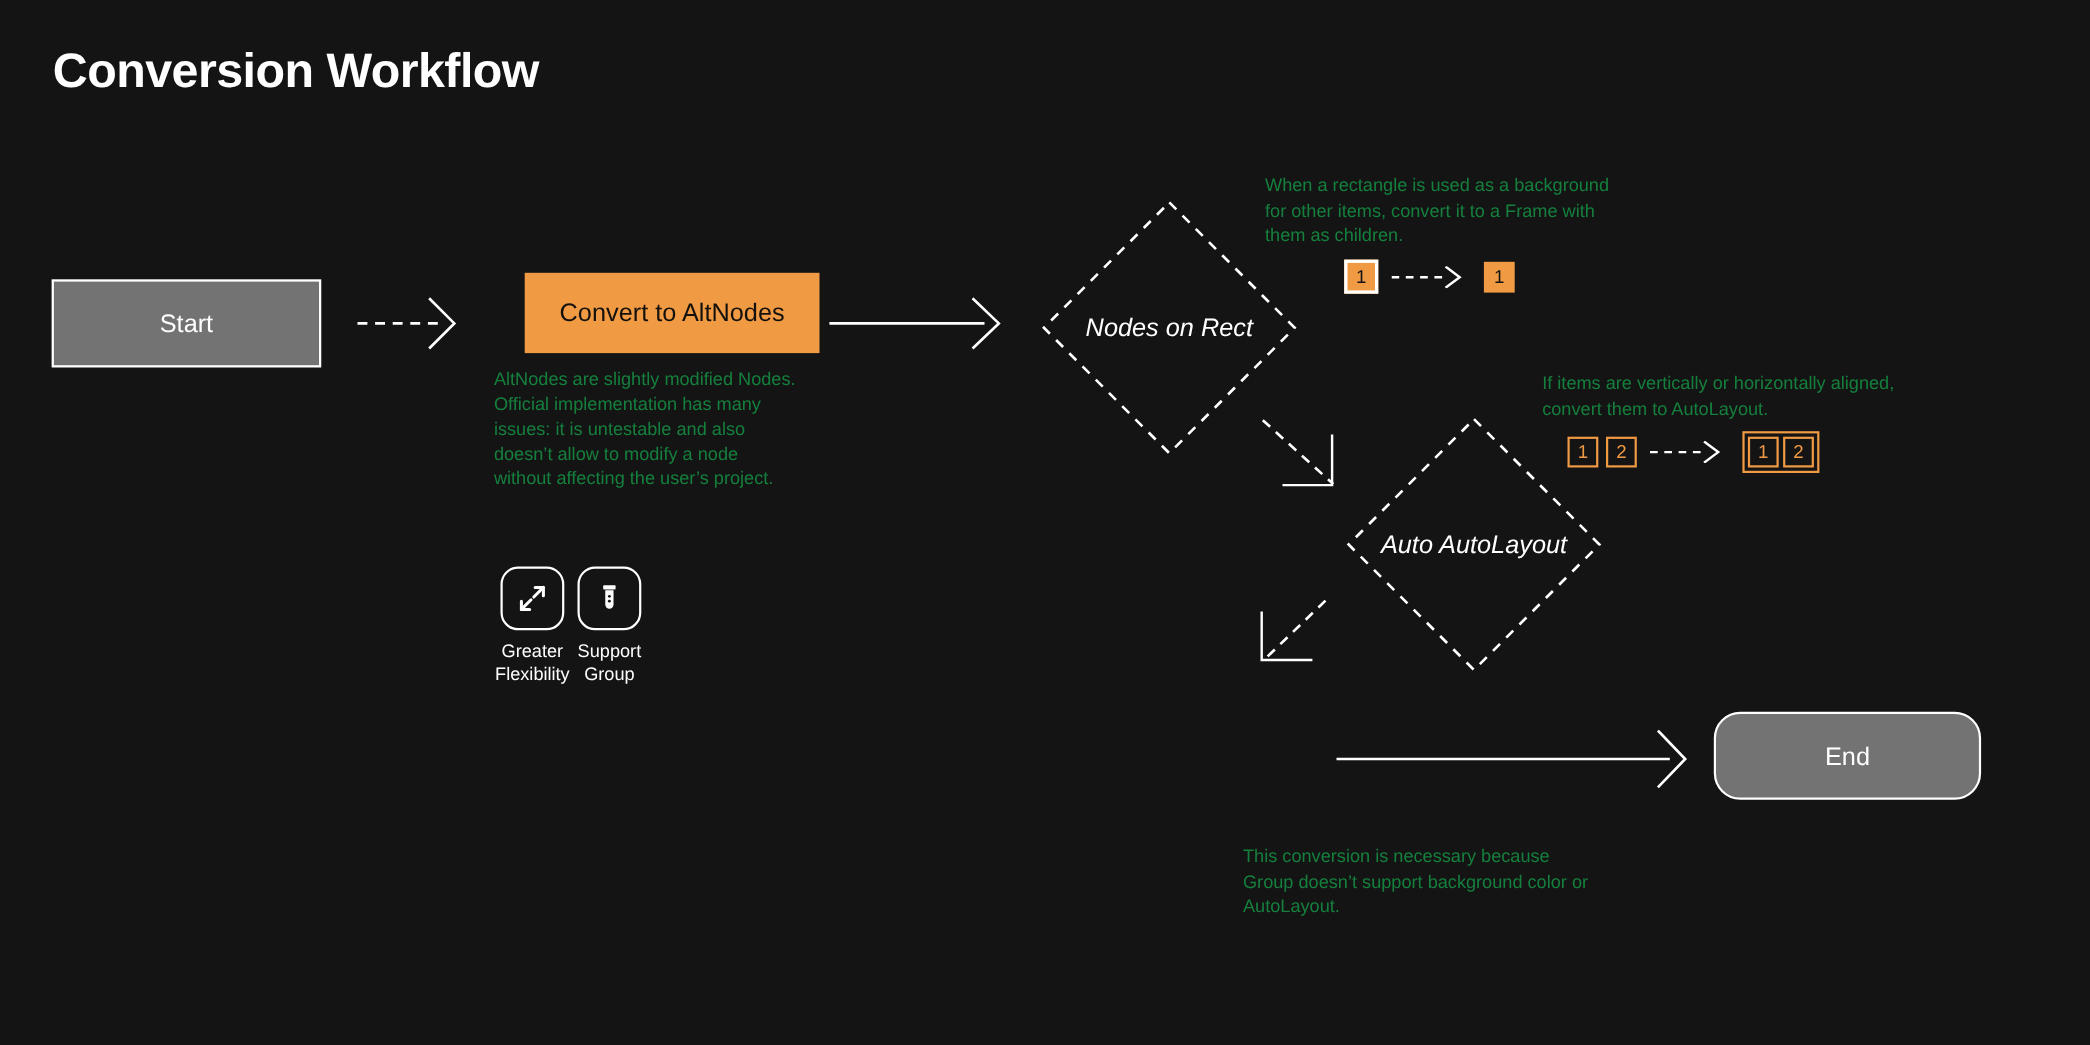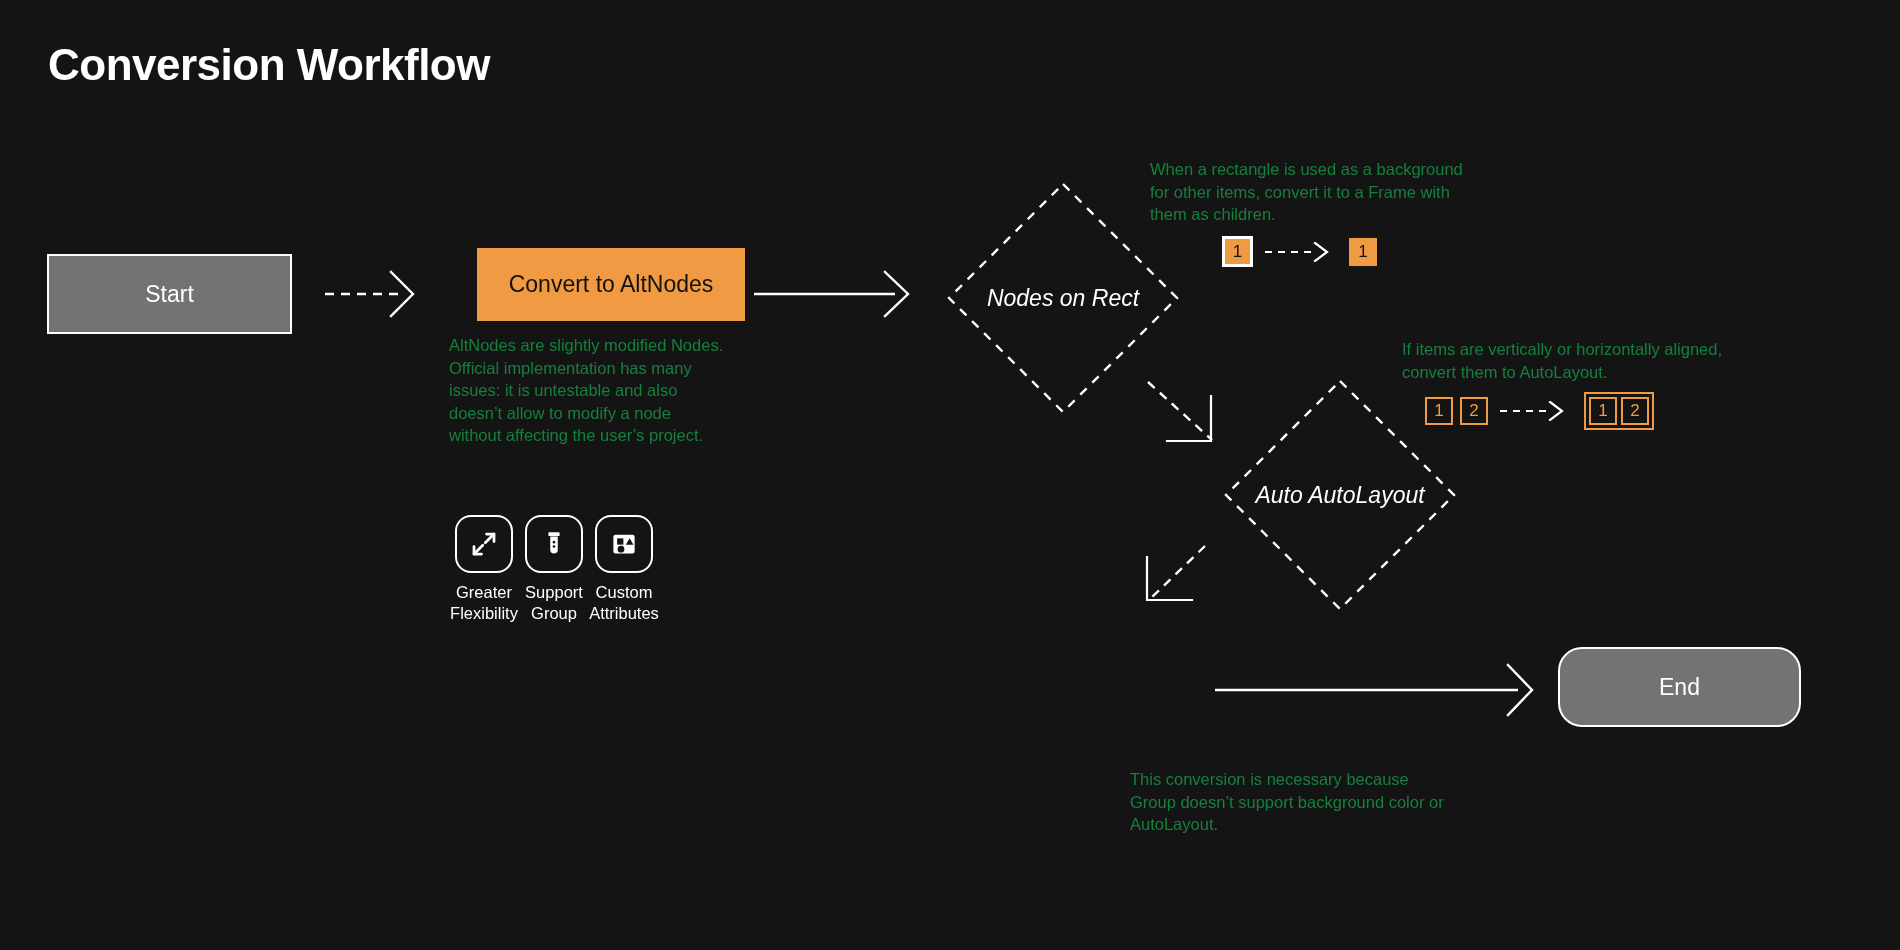--- a/index.html
+++ b/index.html
@@ -251,32 +251,20 @@
           <rect x="7.5" y="2.5" width="9" height="3" rx="0.6" fill="#ffffff"></rect>
           <path d="M9 6 L9 16.5 A3 3 0 0 0 15 16.5 L15 6 Z" fill="#ffffff"></path>
           <circle cx="12" cy="10.5" r="1.05" fill="#141414"></circle>
           <circle cx="12" cy="14" r="1.05" fill="#141414"></circle>
         </svg>
       </div>
       <div class="feature-label">Support
 Group</div>
     </div>
 
-    <div class="feature">
-      <div class="feature-icon">
-        <svg width="30" height="30" viewBox="0 0 24 24">
-          <rect x="3.5" y="4.5" width="17" height="15" rx="1.6" fill="#ffffff"></rect>
-          <rect x="6.5" y="7.5" width="5" height="5" fill="#141414"></rect>
-          <polygon points="16.5,7.3 19.6,12.6 13.4,12.6" fill="#141414"></polygon>
-          <circle cx="9.6" cy="16.1" r="2.7" fill="#141414"></circle>
-        </svg>
-      </div>
-      <div class="feature-label">Custom
-Attributes</div>
-    </div>
 
   </div>
 
   <div id="diamond-nodes-on-rect" class="diamond-wrap">
     <svg class="dshape" width="240" height="240" viewBox="0 0 240 240">
       <polygon points="120,6 234,120 120,234 6,120" fill="none" stroke="#ffffff" stroke-width="2.4" stroke-dasharray="9 8"></polygon>
     </svg>
     <div class="dlabel">Nodes on Rect</div>
   </div>
 

